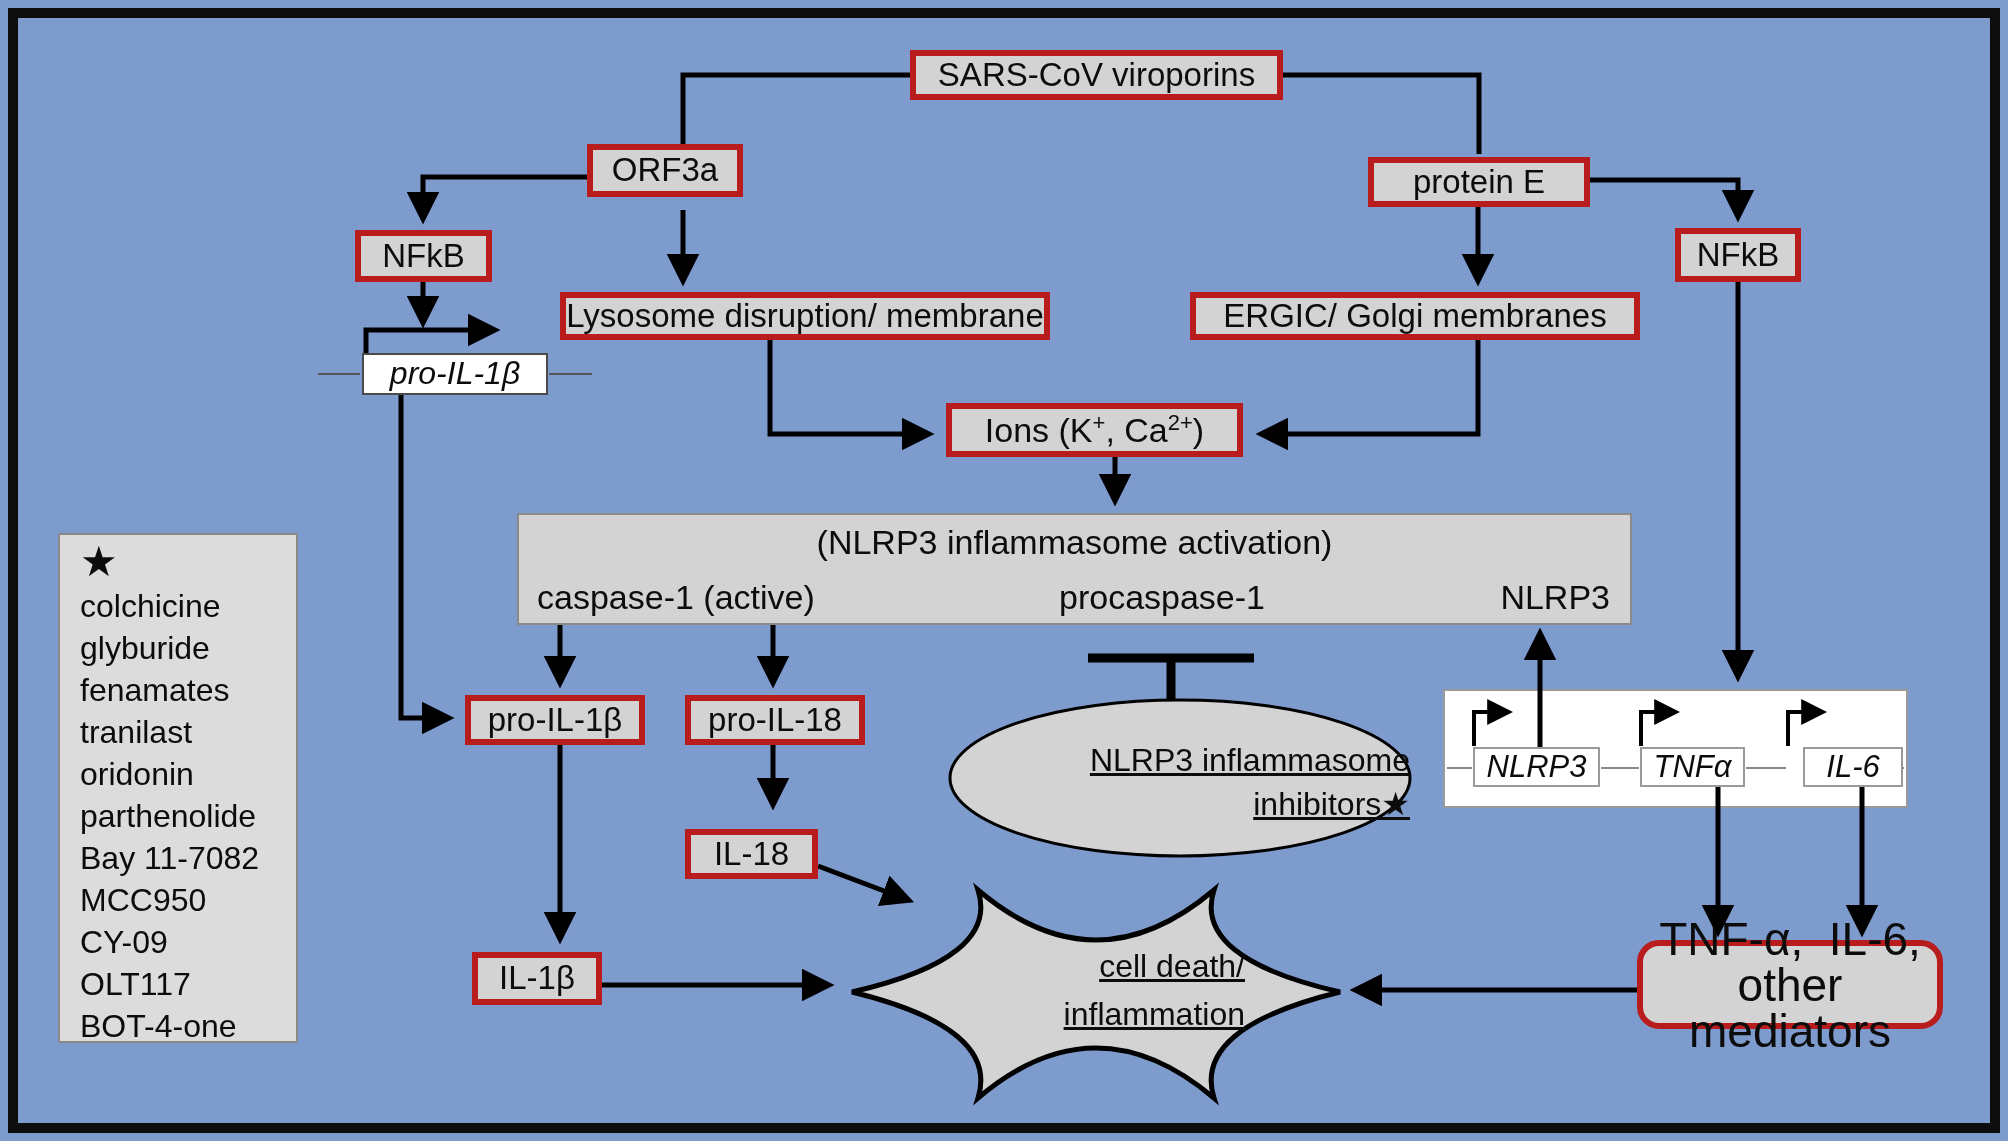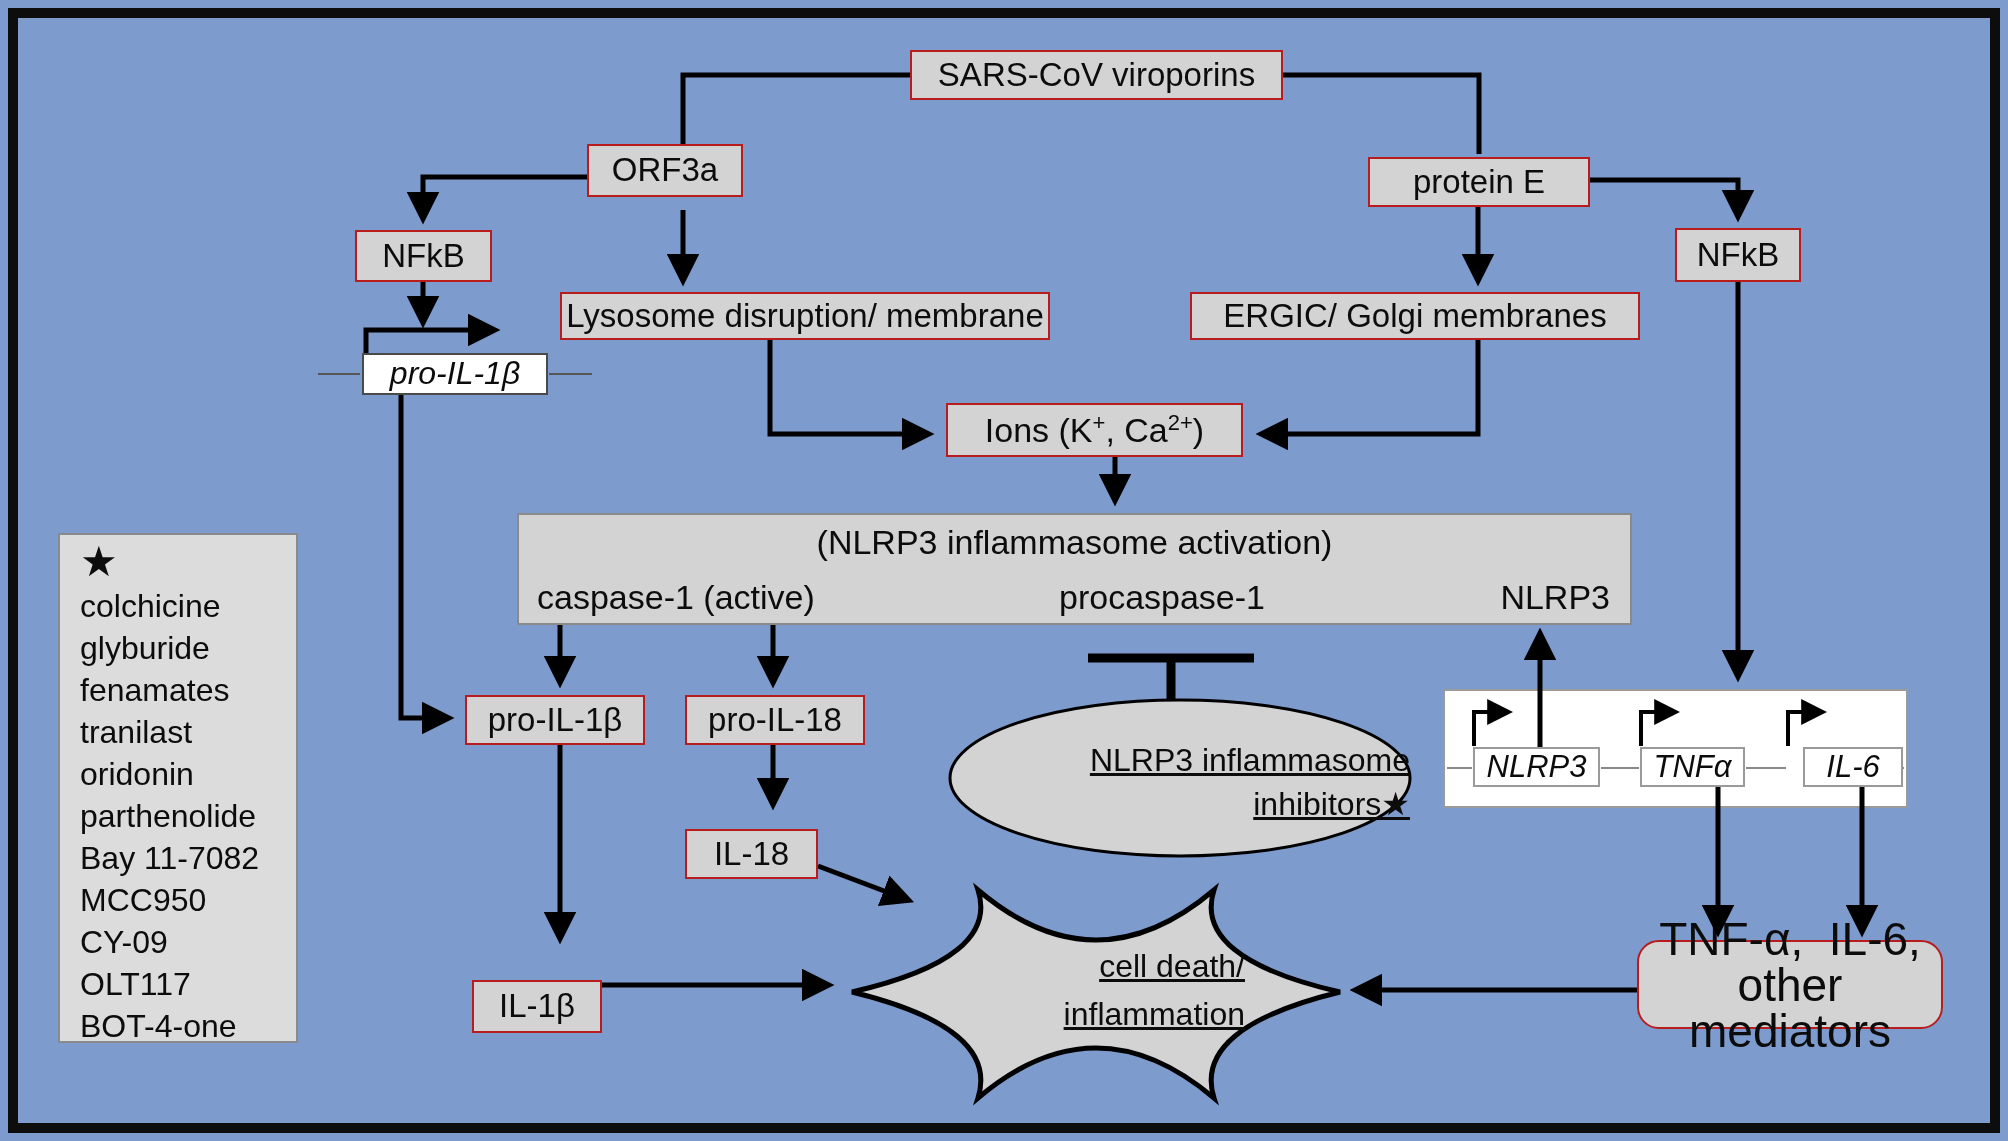--- a/index.html
+++ b/index.html
@@ -8,21 +8,21 @@
     background:#7e9bcd;overflow:hidden;
     font-family:"Liberation Sans",sans-serif;color:#0c0c0c;
   }
   #frame{
     position:absolute;left:8px;top:8px;right:8px;bottom:8px;
     border:10px solid #0d0d0d;pointer-events:none;z-index:5;
   }
   svg.layer{position:absolute;left:0;top:0;z-index:0;}
   svg.layer.top{z-index:2;}
   .box{
-    position:absolute;background:#d3d3d3;border:2px solid #b91c1c;
+    position:absolute;background:#d3d3d3;border:6px solid #b91c1c;
     display:flex;align-items:center;justify-content:center;
     font-size:33px;line-height:1.1;text-align:center;box-sizing:border-box;z-index:1;
   }
   .whitebox{background:#ffffff;border:2px solid #4a4a4a;font-style:italic;font-size:32px;}
   .panel{position:absolute;background:#ffffff;border:2px solid #9a9a9a;box-sizing:border-box;z-index:1;}
   .genebox{
     position:absolute;background:#ffffff;border:2px solid #9a9a9a;
     display:flex;align-items:center;justify-content:center;
     font-size:31px;font-style:italic;box-sizing:border-box;z-index:3;
   }
@@ -130,21 +130,21 @@
 
   <div class="box" style="left:465px;top:695px;width:180px;height:50px;">
       <span>pro-IL-1β</span>
     </div>
   <div class="box" style="left:685px;top:695px;width:180px;height:50px;">
       <span>pro-IL-18</span>
     </div>
   <div class="box" style="left:685px;top:818px;width:133px;height:50px;margin-top:11px;">
       <span>IL-18</span>
     </div>
-  <div class="box" style="left:472px;top:980px;width:130px;height:53px;">
+  <div class="box" style="left:472px;top:952px;width:130px;height:53px;">
       <span>IL-1β</span>
     </div>
 
   <div class="freetext" style="left:950px;top:738px;width:460px;">
     <div>NLRP3 inflammasome</div>
     <div>inhibitors★</div>
   </div>
 
   <div class="freetext" style="left:945px;top:942px;width:300px;line-height:48px;">
     <div>cell death/</div>

